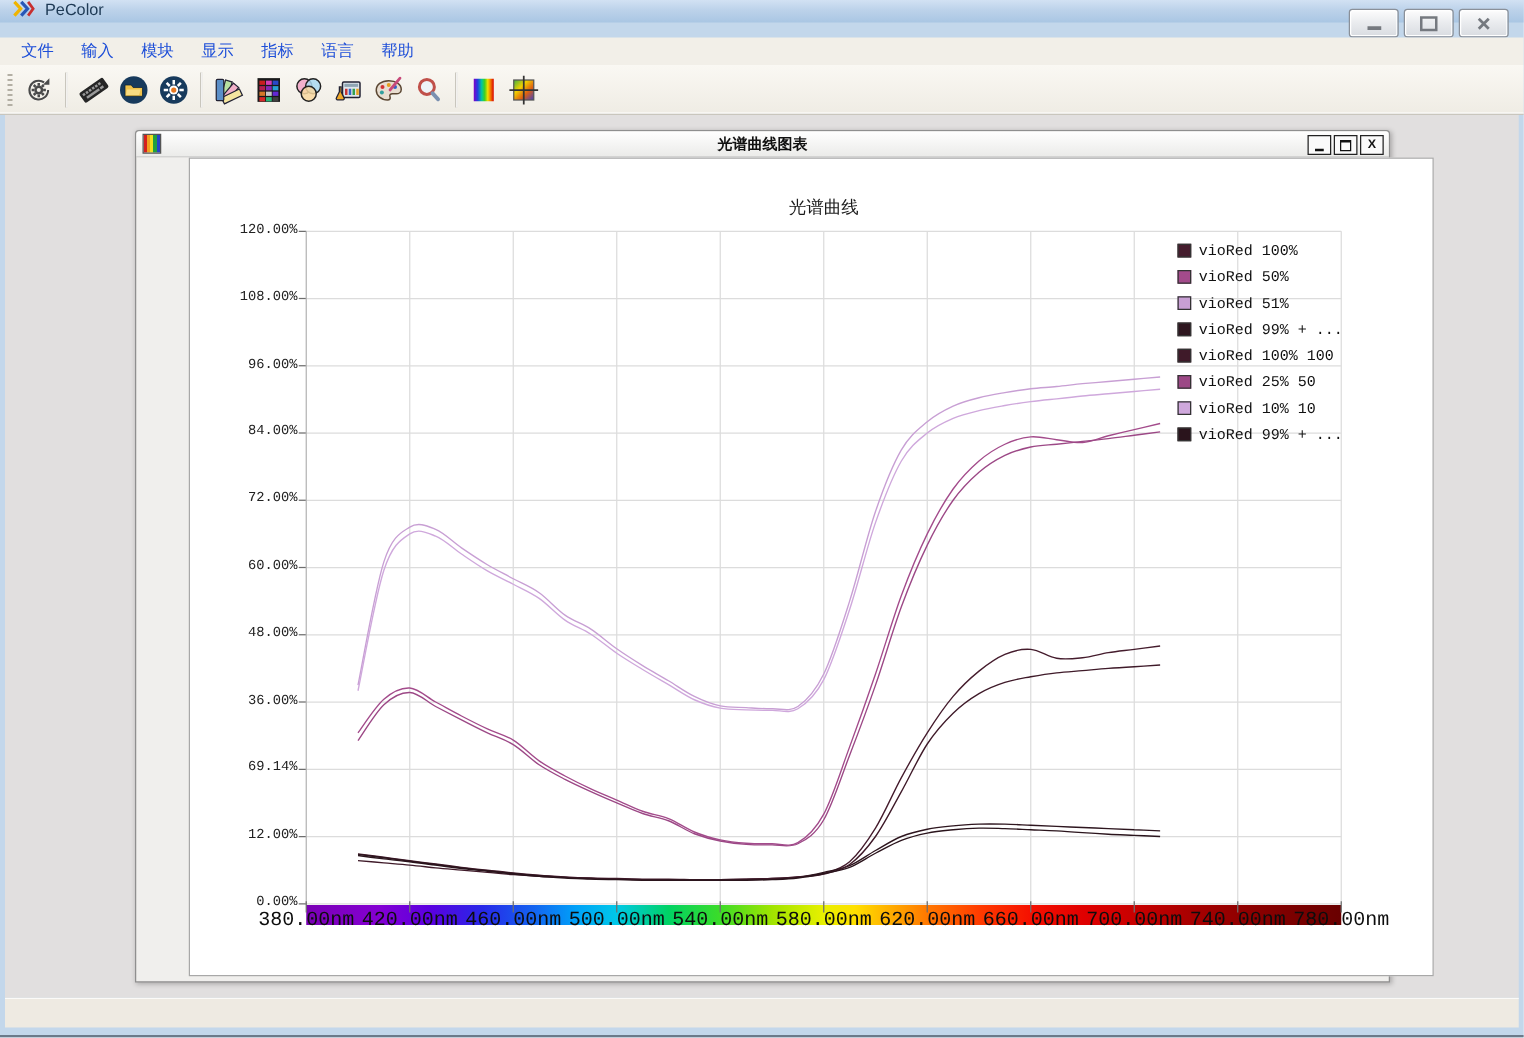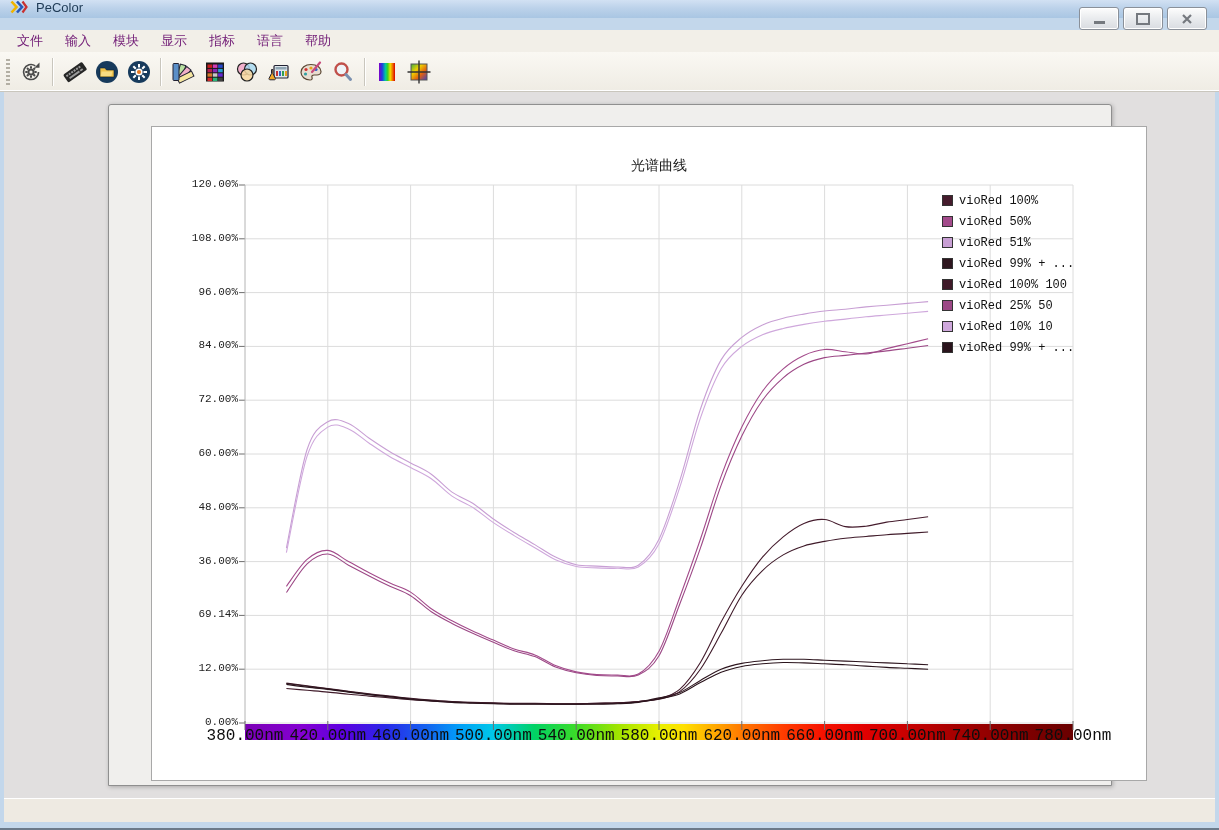--- a/index.html
+++ b/index.html
@@ -13,21 +13,21 @@
   .app-title{margin-left:8px;font-size:13px;color:#1e3a55;}
   .winbtns{position:absolute;right:12px;top:7px;display:flex;gap:4px;}
   .wbtn{width:38px;height:21px;border:1px solid #8a9099;border-radius:3px;
     background:linear-gradient(180deg,#fdfdfd,#e9ebee 50%,#d9dce1);
     box-shadow:inset 0 0 0 1px #ffffff;display:flex;align-items:center;justify-content:center;cursor:default;}
   .g-min{width:11px;height:3px;background:#75797f;margin-top:8px;}
   .g-max{width:10px;height:8px;border:2px solid #75797f;}
   
   .menubar{position:absolute;left:0;top:30px;width:1219px;height:22px;
     background:#f2efe8;display:flex;align-items:center;padding-left:6px;box-sizing:border-box;}
-  .menu-item{padding:2px 11px;font-size:13px;color:#701a75;}
+  .menu-item{padding:2px 11px;font-size:13px;color:#1d4ed8;}
   
   .toolbar{position:absolute;left:0;top:52px;width:1219px;height:40px;
     background:linear-gradient(180deg,#faf8f3,#efece4);
     border-bottom:1px solid #c9c6bd;box-shadow:inset 0 -1px 0 #ffffff;
     display:flex;align-items:center;box-sizing:border-box;}
   .grip{width:4px;height:26px;margin:0 5px 0 6px;
     background:repeating-linear-gradient(180deg,#b3afa4 0 2px,transparent 2px 4px);}
   .tsep{width:1px;height:28px;background:#c9c6bd;border-right:1px solid #ffffff;margin:0 5px;}
   .tbtn{width:30px;height:30px;display:flex;align-items:center;justify-content:center;margin:0 1px;}
   
@@ -257,20 +257,35 @@
       </linearGradient>
         </defs>
       <rect x="5" y="5" width="16" height="16" fill="url(#gp)" stroke="#555"></rect>
       <path d="M13 1.5v23M1.5 13h23" stroke="#333" stroke-width="1.4" fill="none"></path>
     </svg>
   </div>
 </div>
 
 <div class="mdi">
   <div class="chartwin">
+    <div class="chartwin-titlebar">
+      <span class="cw-icon"></span>
+      <span class="cw-title">光谱曲线图表</span>
+      <div class="cwbtns">
+        <div class="cwbtn">
+            <span class="cg-min"></span>
+          </div>
+        <div class="cwbtn">
+            <span class="cg-max"></span>
+          </div>
+        <div class="cwbtn">
+            <span class="cg-close">X</span>
+          </div>
+      </div>
+    </div>
     <div class="client">
       <div class="plot-wrap">
         <div id="chart-title">光谱曲线</div>
         <div class="rainbow"></div>
         <svg id="plot-svg" width="992" height="651" viewBox="0 0 992 651">
             <line x1="93" y1="58" x2="920.9999999999999" y2="58" stroke="#dcdcdc" stroke-width="1"></line>
             <line x1="87" y1="58" x2="93" y2="58" stroke="#6e6e6e"></line>
             <line x1="93" y1="111.80000000000001" x2="920.9999999999999" y2="111.80000000000001" stroke="#dcdcdc" stroke-width="1"></line>
             <line x1="87" y1="111.80000000000001" x2="93" y2="111.80000000000001" stroke="#6e6e6e"></line>
             <line x1="93" y1="165.60000000000002" x2="920.9999999999999" y2="165.60000000000002" stroke="#dcdcdc" stroke-width="1"></line>

